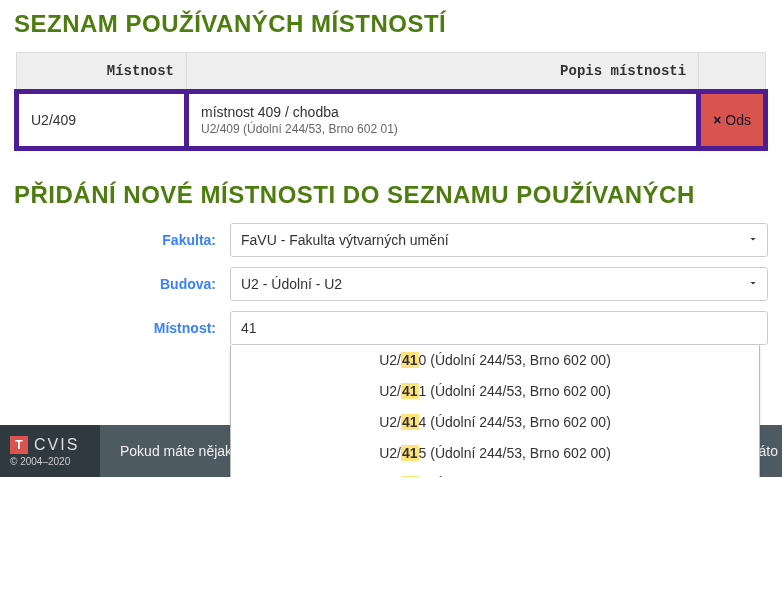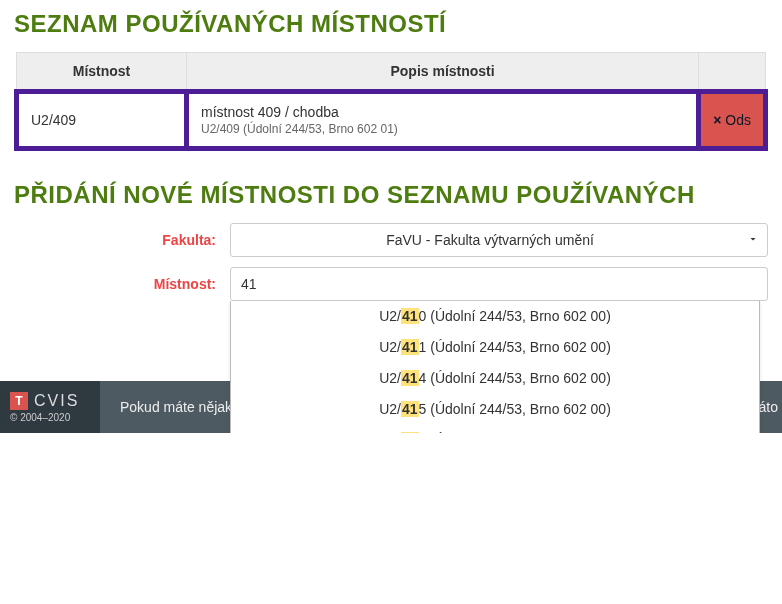--- a/index.html
+++ b/index.html
@@ -22,26 +22,27 @@
     text-transform: uppercase;
   }
   table.room-table {
     width: 100%;
     border-collapse: collapse;
     border: 1px solid #ddd;
     margin-bottom: 30px;
   }
   table.room-table th {
     background: #eeeeee;
-    text-align: center;
+    text-align: right;
     font-weight: 700;
     padding: 10px 12px;
     border: 1px solid #ddd;
     font-size: 14px;
     color: #333;
+    font-family: Liberation Mono, monospace;
   }
   table.room-table td {
     padding: 10px 12px;
     border: 5px solid #4c1d95;
     vertical-align: middle;
     font-size: 14px;
     margin-top: 20px;
   }
   .room-desc-main { color: #333; margin-bottom: 2px; }
   .room-desc-sub { color: #666; font-size: 12px; }
@@ -58,37 +59,36 @@
   .form-row {
     display: flex;
     align-items: center;
     margin-bottom: 10px;
   }
   .form-label {
     width: 216px;
     text-align: right;
     padding-right: 14px;
     font-weight: 700;
-    color: #ef4444;
+    color: #3b82f6;
     font-size: 14px;
   }
   .form-field { flex: 1; position: relative; }
   .select-wrap {
     position: relative;
     border: 1px solid #ccc;
     border-radius: 3px;
     height: 34px;
     display: flex;
     align-items: center;
     padding: 0 28px 0 10px;
     background: #fff;
     font-size: 14px;
     color: #333;
     cursor: pointer;
-    justify-content: center;
   }
   .select-wrap .chev {
     position: absolute;
     right: 8px;
     top: 50%;
     transform: translateY(-50%);
     pointer-events: none;
   }
   .chev svg { width: 12px; height: 12px; fill: #333; }
   .text-input {
@@ -214,20 +214,33 @@
         <span>FaVU - Fakulta výtvarných umění</span>
         <span class="chev">
           <svg viewBox="0 0 24 24">
               <path d="M7 10l5 5 5-5z"></path>
             </svg>
         </span>
       </div>
     </div>
   </div>
 
+  <div class="form-row">
+    <div class="form-label">Budova:</div>
+    <div class="form-field">
+      <div class="select-wrap">
+        <span>U2 - Údolní - U2</span>
+        <span class="chev">
+          <svg viewBox="0 0 24 24">
+              <path d="M7 10l5 5 5-5z"></path>
+            </svg>
+        </span>
+      </div>
+    </div>
+  </div>
 
   <div class="form-row" style="position:relative;">
     <div class="form-label">Místnost:</div>
     <div class="form-field">
       <input class="text-input" type="text" value="41" style="">
       <div class="autocomplete" id="ac-list">
           <div class="ac-item">U2/<span class="ac-match">41</span>0 (Údolní 244/53, Brno 602 00)</div>
           <div class="ac-item">U2/<span class="ac-match">41</span>1 (Údolní 244/53, Brno 602 00)</div>
           <div class="ac-item">U2/<span class="ac-match">41</span>4 (Údolní 244/53, Brno 602 00)</div>
           <div class="ac-item">U2/<span class="ac-match">41</span>5 (Údolní 244/53, Brno 602 00)</div>

